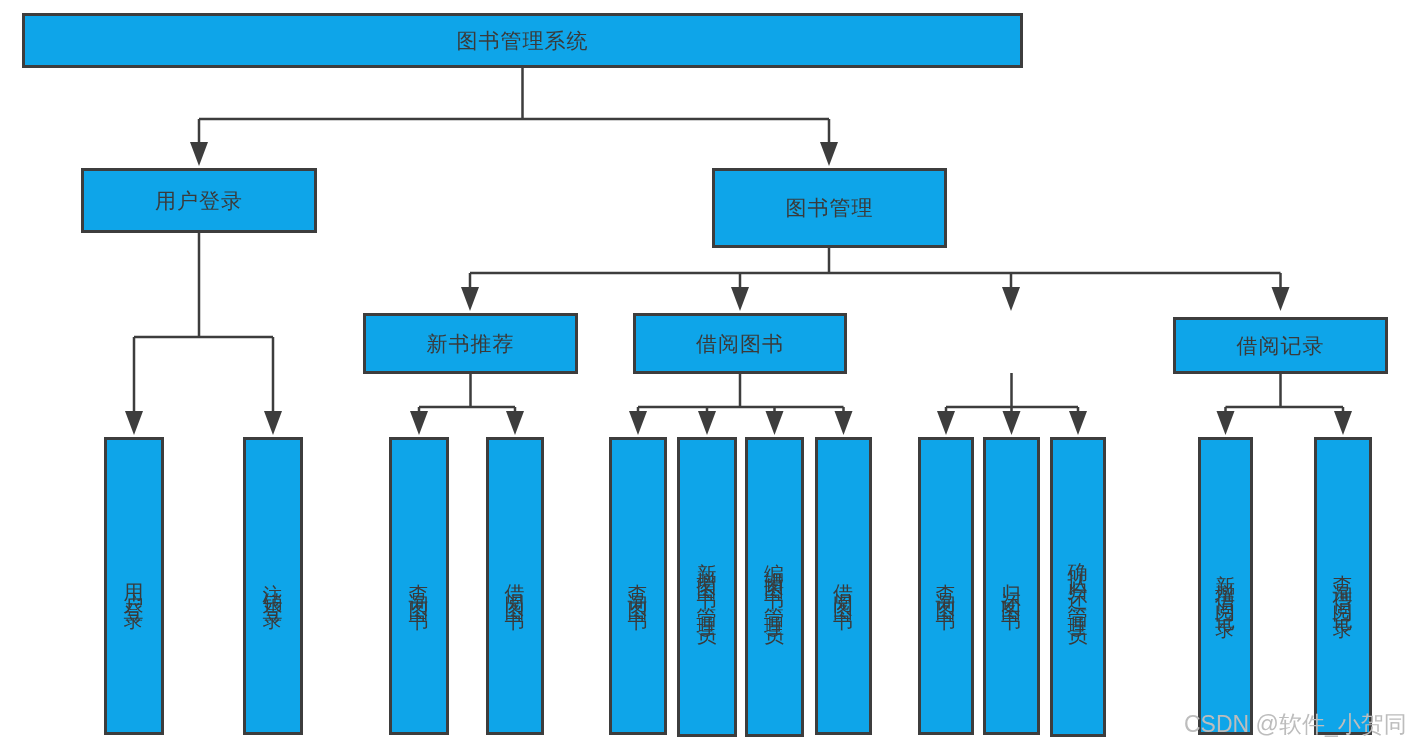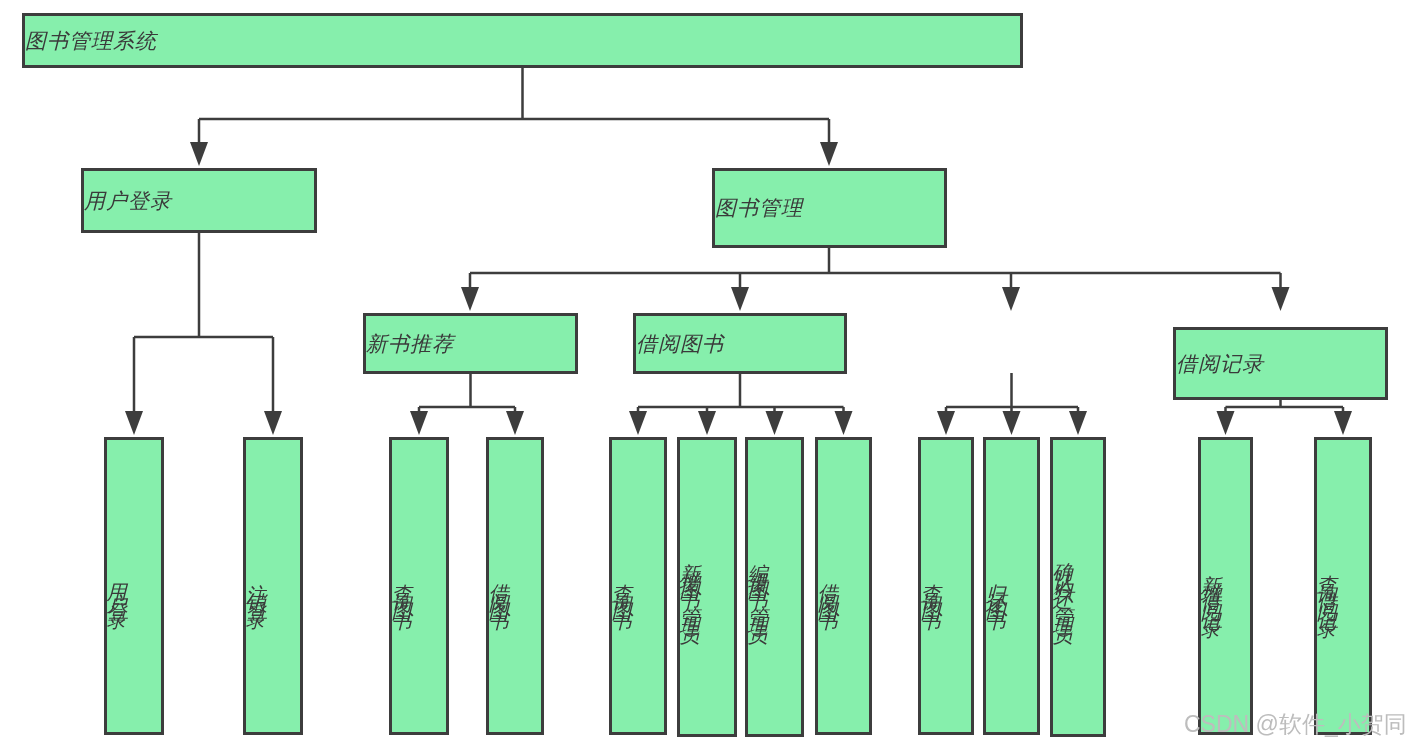--- a/index.html
+++ b/index.html
@@ -15,28 +15,27 @@
     background:var(--background);
     font-family:"Liberation Sans", sans-serif;
     overflow:hidden;
   }
   svg.wires{position:absolute;left:0;top:0;z-index:1;}
   svg.wires path{stroke:var(--line);stroke-width:2.5;fill:none;}
   svg.wires polygon{fill:var(--line);stroke:none;}
   .node{
     position:absolute;
     box-sizing:border-box;
-    background:#86efac;
+    background:#0ea5e9;
     border:3px solid var(--line);
     display:flex;
     align-items:center;
-    justify-content:flex-start;
+    justify-content:center;
     z-index:2;
     color:var(--text);
-    font-style:italic;
   }
   .node.h span{
     font-size:21px;
     letter-spacing:1px;
     white-space:nowrap;
   }
   .node.v span{
     writing-mode:vertical-rl;
     text-orientation:mixed;
     font-size:20px;
@@ -110,21 +109,21 @@
   <div class="node h" style="left:712px;top:168px;width:235px;height:80px">
     <span>图书管理</span>
   </div>
 
   <div class="node h" style="left:363px;top:313px;width:215px;height:61px">
     <span>新书推荐</span>
   </div>
   <div class="node h" style="left:633px;top:313px;width:214px;height:61px">
     <span>借阅图书</span>
   </div>
-  <div class="node h" style="left:1173px;top:327px;width:215px;height:73px">
+  <div class="node h" style="left:1173px;top:317px;width:215px;height:57px">
     <span>借阅记录</span>
   </div>
 
   <div class="node v" style="left:104px;top:437px;width:60px;height:298px">
     <span>用户登录</span>
   </div>
   <div class="node v" style="left:243px;top:437px;width:60px;height:298px">
     <span>注销登录</span>
   </div>
 

